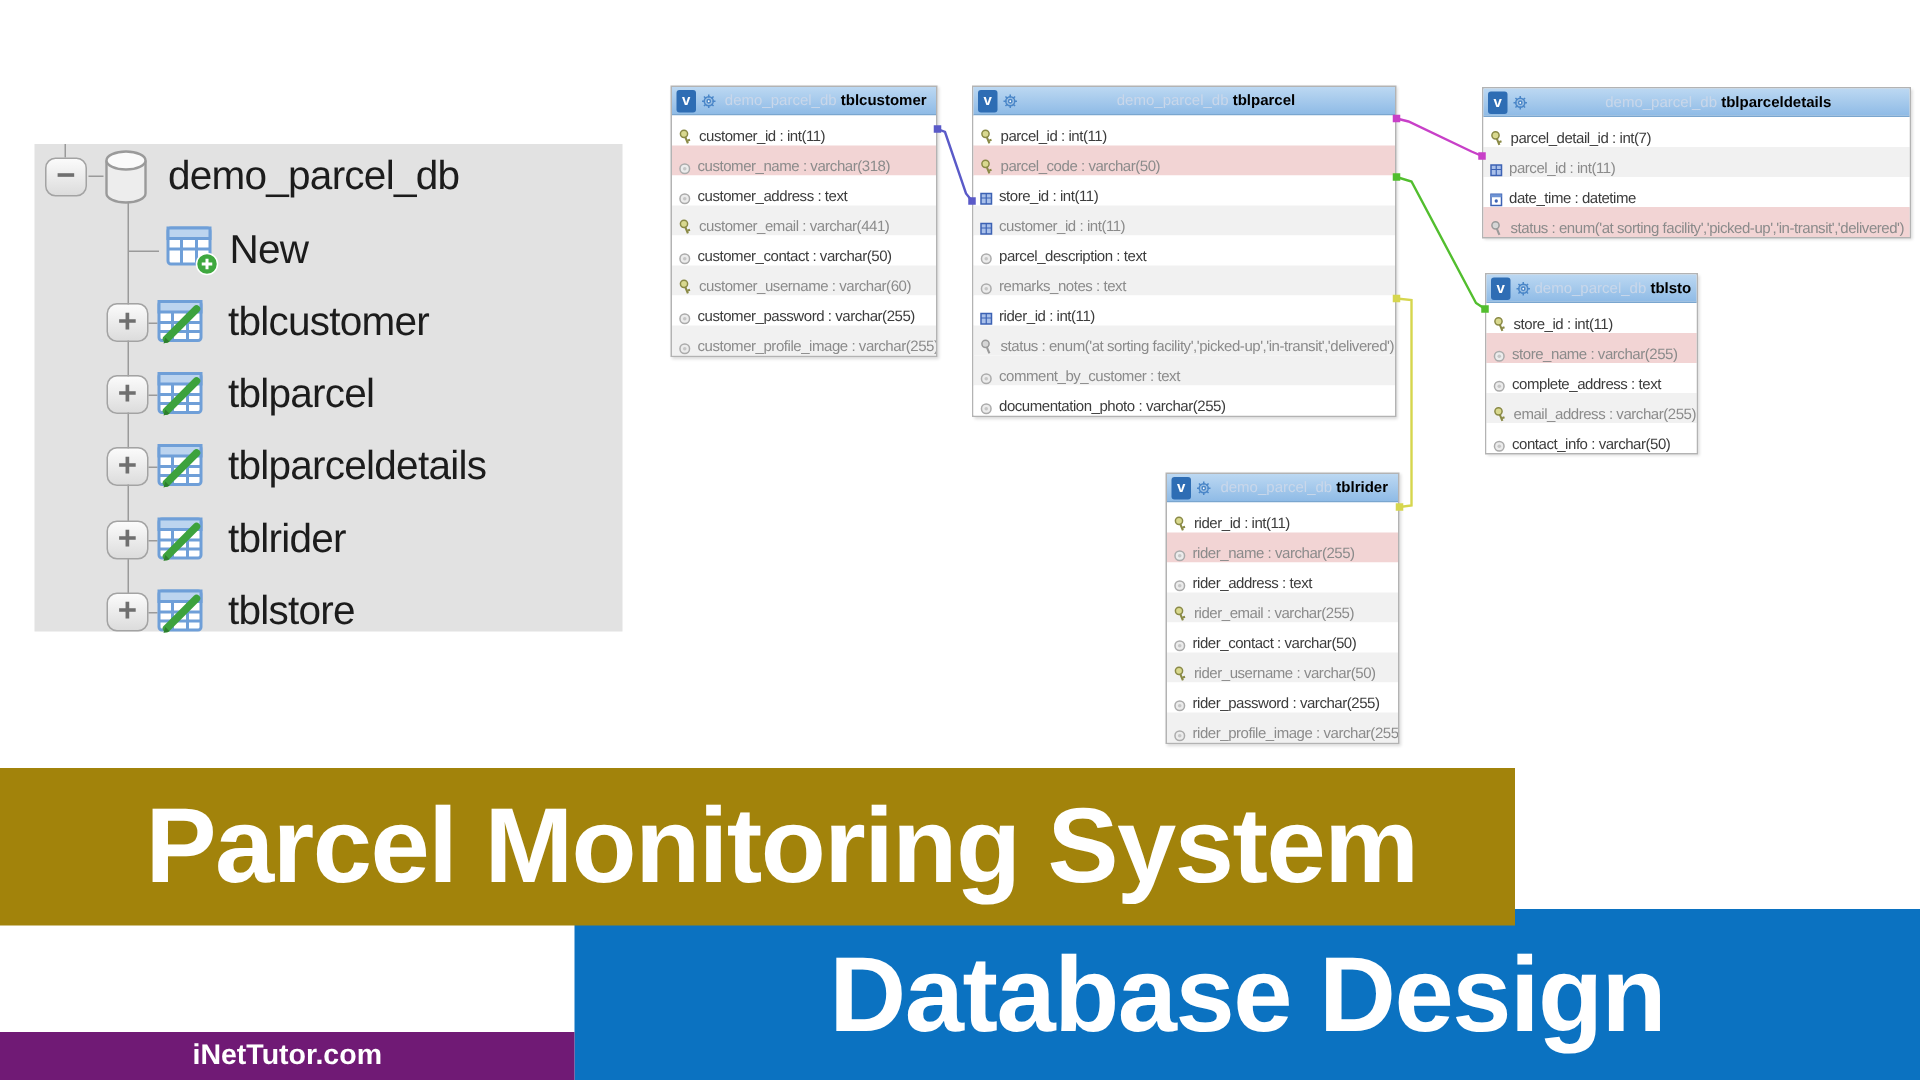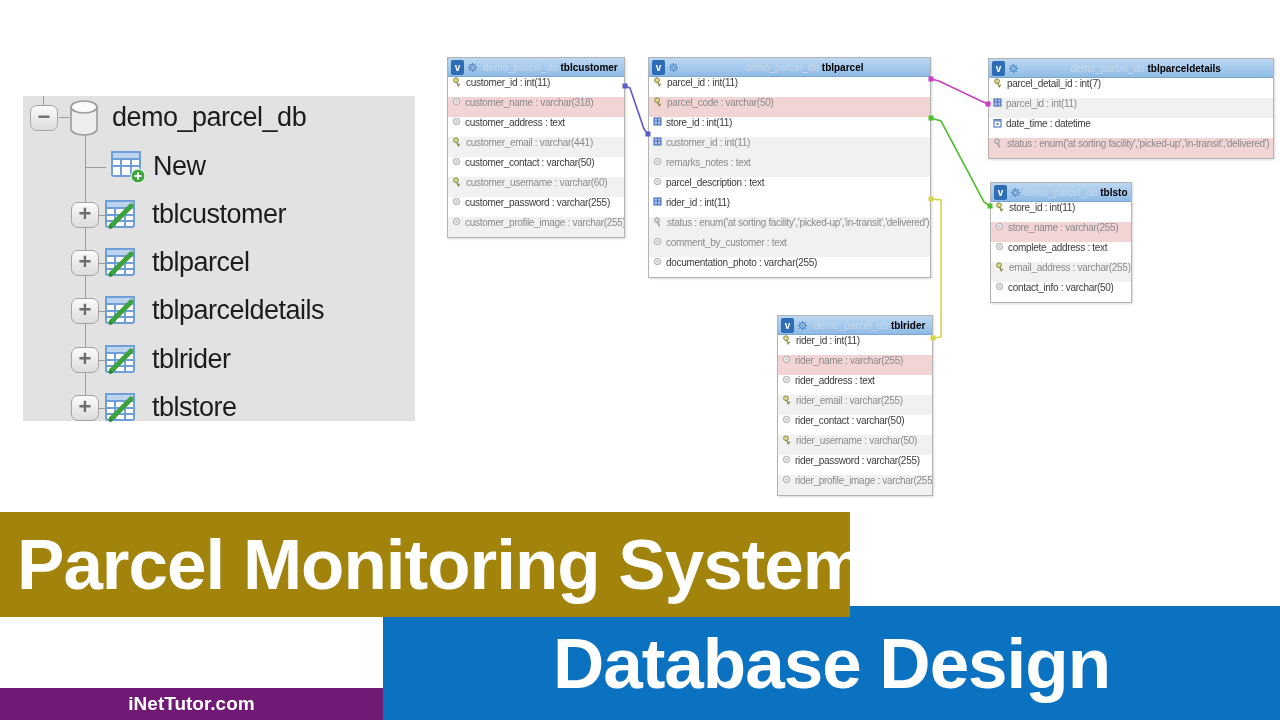--- a/index.html
+++ b/index.html
@@ -50,39 +50,39 @@
   .v-badge {
     width:13px; height:15px; background:#2e6db4; color:#fff;
     border-radius:2px; font-size:10px; font-weight:bold;
     text-align:center; line-height:15px; margin-right:3px; cursor:pointer;
   }
   .gear { margin-right:2px; cursor:pointer; display:flex; }
   .hdr-text { flex:1; text-align:center; white-space:nowrap; overflow:hidden; }
   .hdr-db { color:#c9d7ea; }
   .hdr-name { color:#000; font-weight:bold; }
   .db-row {
-    height:20px; display:flex; align-items:flex-start;
+    height:20px; display:flex; align-items:flex-end;
     padding:0 4px; white-space:nowrap; overflow:hidden;
     letter-spacing:-0.3px; cursor:pointer;
   }
   .db-row .ric { margin-right:4px; display:flex; flex:0 0 auto; }
   .row-odd  { background:#ffffff; color:#3c3c3c; }
   .row-even { background:#f1f1f1; color:#8b8b8b; }
   .row-pink { background:#f2d4d4; color:#8b8b8b; }
 
   
   #relations { position:absolute; left:0; top:0; width:1280px; height:720px; pointer-events:none; }
 
   
   .banner-blue {
     position:absolute; left:383px; top:606px; width:897px; height:114px;
     display:flex; align-items:center; justify-content:center; z-index:1;
   }
   .banner-gold {
-    position:absolute; left:0; top:512px; width:850px; height:105px;
+    position:absolute; left:0; top:512px; width:1010px; height:105px;
     display:flex; align-items:center; justify-content:center; z-index:2;padding-left:32px;
   }
   .banner-green {
     position:absolute; left:0; top:688px; width:383px; height:32px;
     display:flex; align-items:center; justify-content:center; z-index:2;
   }
   .banner-gold .txt, .banner-blue .txt {
     color:#fff; font-weight:bold; font-size:71px; letter-spacing:-1px; white-space:nowrap;
   }
   .banner-green .txt { color:#fff; font-weight:bold; font-size:19px; }
@@ -293,37 +293,37 @@
       </div>
       <div class="db-row row-even">
         <span class="ric">
           <svg width="9" height="9" viewBox="0 0 9 9">
             <rect x="1" y="1" width="7" height="7" fill="#a9c0ea" stroke="#3c62b4"></rect>
             <path d="M1 4 H8 M4.5 1 V8" stroke="#3c62b4" stroke-width="0.8"></path>
           </svg>
         </span>
         <span>customer_id : int(11)</span>
       </div>
+      <div class="db-row row-odd">
+        <span class="ric">
+          <svg width="9" height="9" viewBox="0 0 9 9">
+            <circle cx="4.5" cy="4.5" r="3.2" fill="#ececec" stroke="#ababab"></circle>
+            <circle cx="4.5" cy="4.5" r="1.2" fill="#c6c6c6"></circle>
+          </svg>
+        </span>
+        <span>parcel_description : text</span>
+      </div>
       <div class="db-row row-even">
         <span class="ric">
           <svg width="9" height="9" viewBox="0 0 9 9">
             <circle cx="4.5" cy="4.5" r="3.2" fill="#ececec" stroke="#ababab"></circle>
             <circle cx="4.5" cy="4.5" r="1.2" fill="#c6c6c6"></circle>
           </svg>
         </span>
         <span>remarks_notes : text</span>
-      </div>
-      <div class="db-row row-odd">
-        <span class="ric">
-          <svg width="9" height="9" viewBox="0 0 9 9">
-            <circle cx="4.5" cy="4.5" r="3.2" fill="#ececec" stroke="#ababab"></circle>
-            <circle cx="4.5" cy="4.5" r="1.2" fill="#c6c6c6"></circle>
-          </svg>
-        </span>
-        <span>parcel_description : text</span>
       </div>
       <div class="db-row row-odd">
         <span class="ric">
           <svg width="9" height="9" viewBox="0 0 9 9">
             <rect x="1" y="1" width="7" height="7" fill="#a9c0ea" stroke="#3c62b4"></rect>
             <path d="M1 4 H8 M4.5 1 V8" stroke="#3c62b4" stroke-width="0.8"></path>
           </svg>
         </span>
         <span>rider_id : int(11)</span>
       </div>

